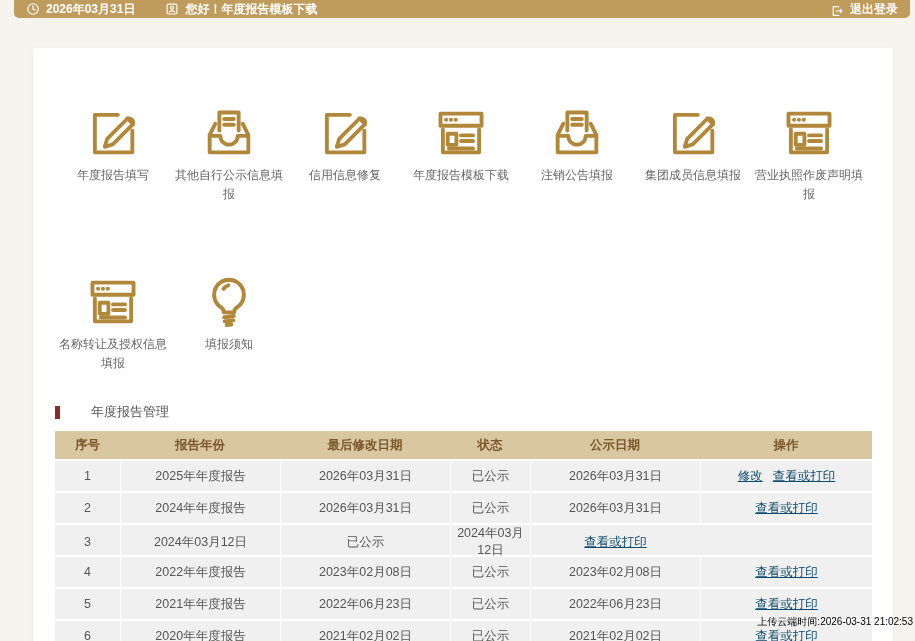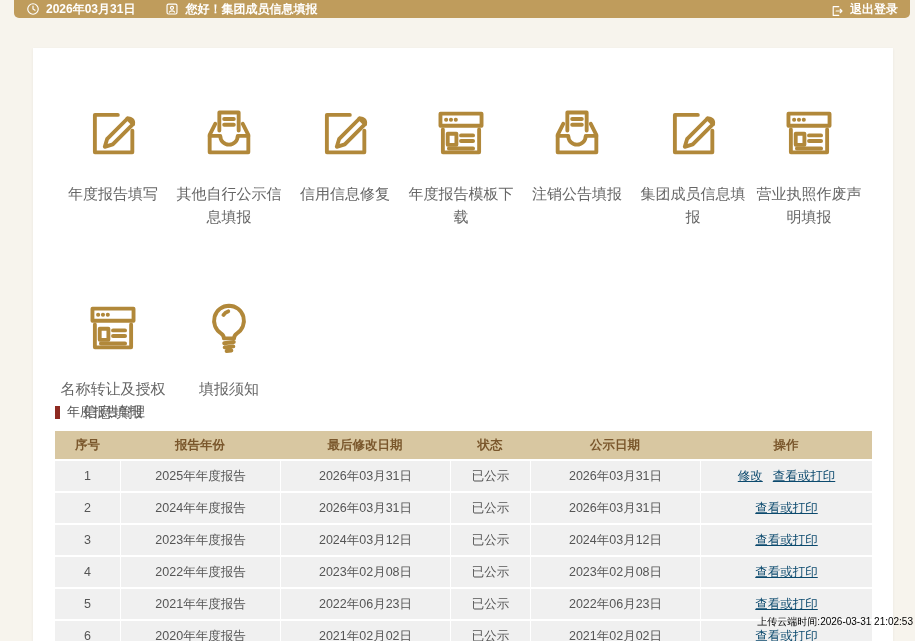--- a/index.html
+++ b/index.html
@@ -23,24 +23,24 @@
   
   .card{
     position:absolute;left:33px;top:48px;width:860px;height:720px;
     background:#fff;box-shadow:0 1px 3px rgba(0,0,0,.06);
   }
   .grid-row{display:flex;padding-left:22px;}
   .grid-row.first{margin-top:52px;}
   .grid-row.second{margin-top:66px;}
   .grid-item{width:116px;text-align:center;cursor:pointer;flex:0 0 116px;}
   .grid-item .gicon{height:66px;display:flex;align-items:center;justify-content:center;color:#b1883a;}
-  .grid-item .glabel{margin-top:16px;font-size:15px;color:#666;line-height:1.55;}
+  .grid-item .glabel{margin-top:0;font-size:12px;color:#666;line-height:1.55;}
   
   .report-section{position:absolute;left:22px;right:21px;top:355px;}
-  .sec-title{display:flex;align-items:center;font-size:13px;color:#555;}
+  .sec-title{display:flex;align-items:center;font-size:13px;color:#555;gap:24px;}
   .sec-title .marker{width:5px;height:13px;background:#8e2a21;margin-right:7px;}
   .rtable{margin-top:10px;font-size:12.5px;}
   .thead,.trow{
     display:grid;grid-template-columns:65px 160px 170px 80px 170px 1fr;
     align-items:center;text-align:center;
   }
   .thead{height:28px;background:#d8c7a1;color:#7a572c;font-weight:bold;}
   .trow{height:30px;background:#f0f0f0;color:#555;margin-top:2px;}
   .trow > div{height:100%;display:flex;align-items:center;justify-content:center;}
   .trow > div + div{border-left:1px solid #fff;}
@@ -62,21 +62,21 @@
     </svg>
   </span>
   <span class="tb-date">2026年03月31日</span>
   <span class="bicon">
     <svg width="14" height="14" viewBox="0 0 24 24" fill="none" stroke="#fff" stroke-width="2" stroke-linecap="round">
       <rect x="3.5" y="3.5" width="17" height="17" rx="2.5"></rect>
       <circle cx="12" cy="10" r="2.6"></circle>
         <path d="M7.5 17.5c.6-3.2 8.4-3.2 9 0"></path>
     </svg>
   </span>
-  <span class="tb-greet">您好！集团成员信息填报</span>
+  <span class="tb-greet">您好！年度报告模板下载</span>
   <span class="tb-spacer"></span>
   <span class="tb-logout">
     <span class="bicon">
       <svg width="14" height="14" viewBox="0 0 24 24" fill="none" stroke="#fff" stroke-width="2" stroke-linecap="round" stroke-linejoin="round">
         <path d="M15 4.5H5.5v15H15"></path>
           <path d="M10.5 12h10M17.5 9l3 3-3 3"></path>
       </svg>
     </span>
     <span>退出登录</span>
   </span>
@@ -217,21 +217,20 @@
             <div>2024年年度报告</div>
             <div>2026年03月31日</div>
             <div>已公示</div>
             <div>2026年03月31日</div>
             <div class="act">
               <a>查看或打印</a>
             </div>
           </div>
           <div class="trow">
             <div>3</div>
-            <div>2023年年度报告</div>
             <div>2024年03月12日</div>
             <div>已公示</div>
             <div>2024年03月12日</div>
             <div class="act">
               <a>查看或打印</a>
             </div>
           </div>
           <div class="trow">
             <div>4</div>
             <div>2022年年度报告</div>

